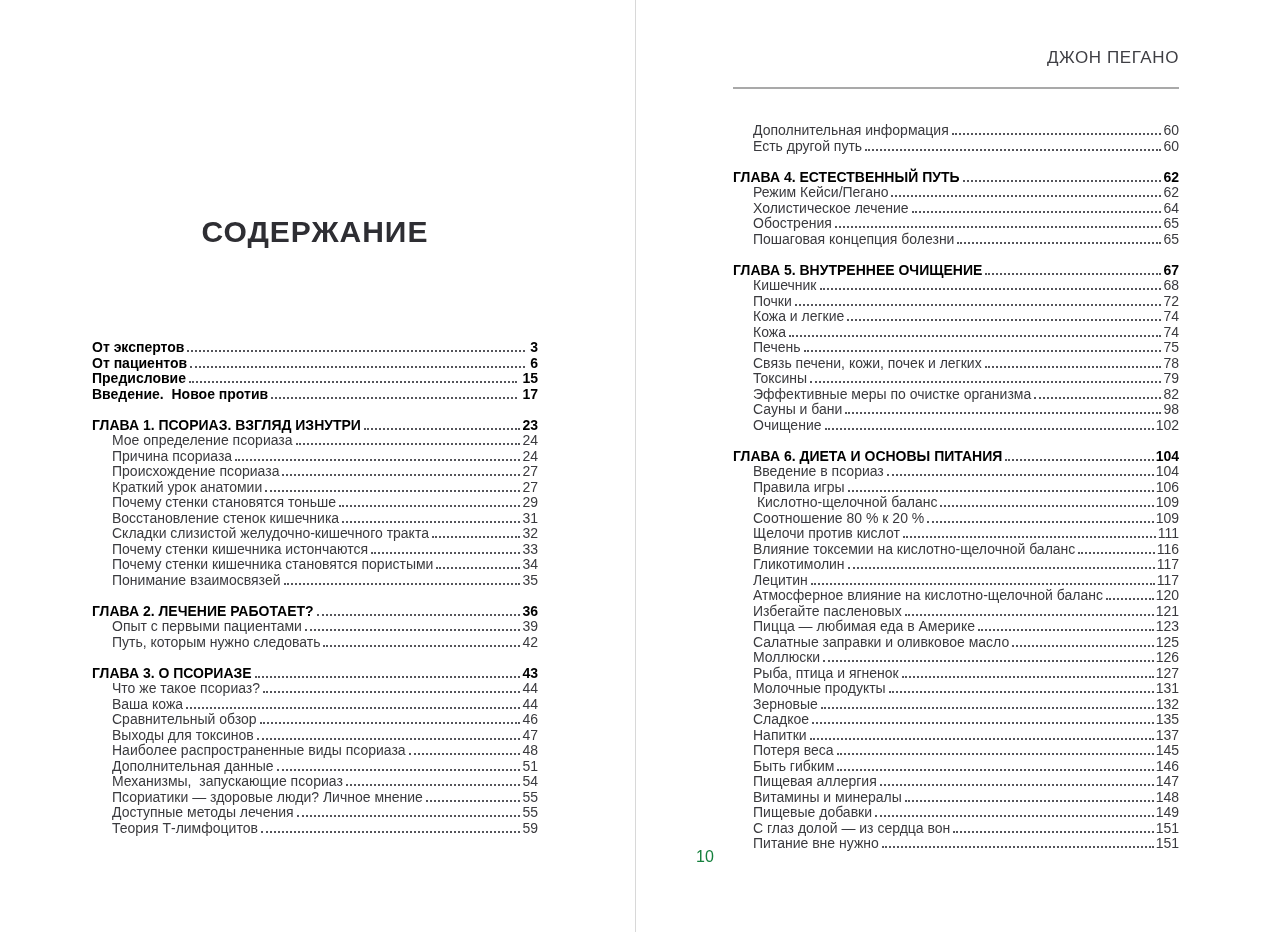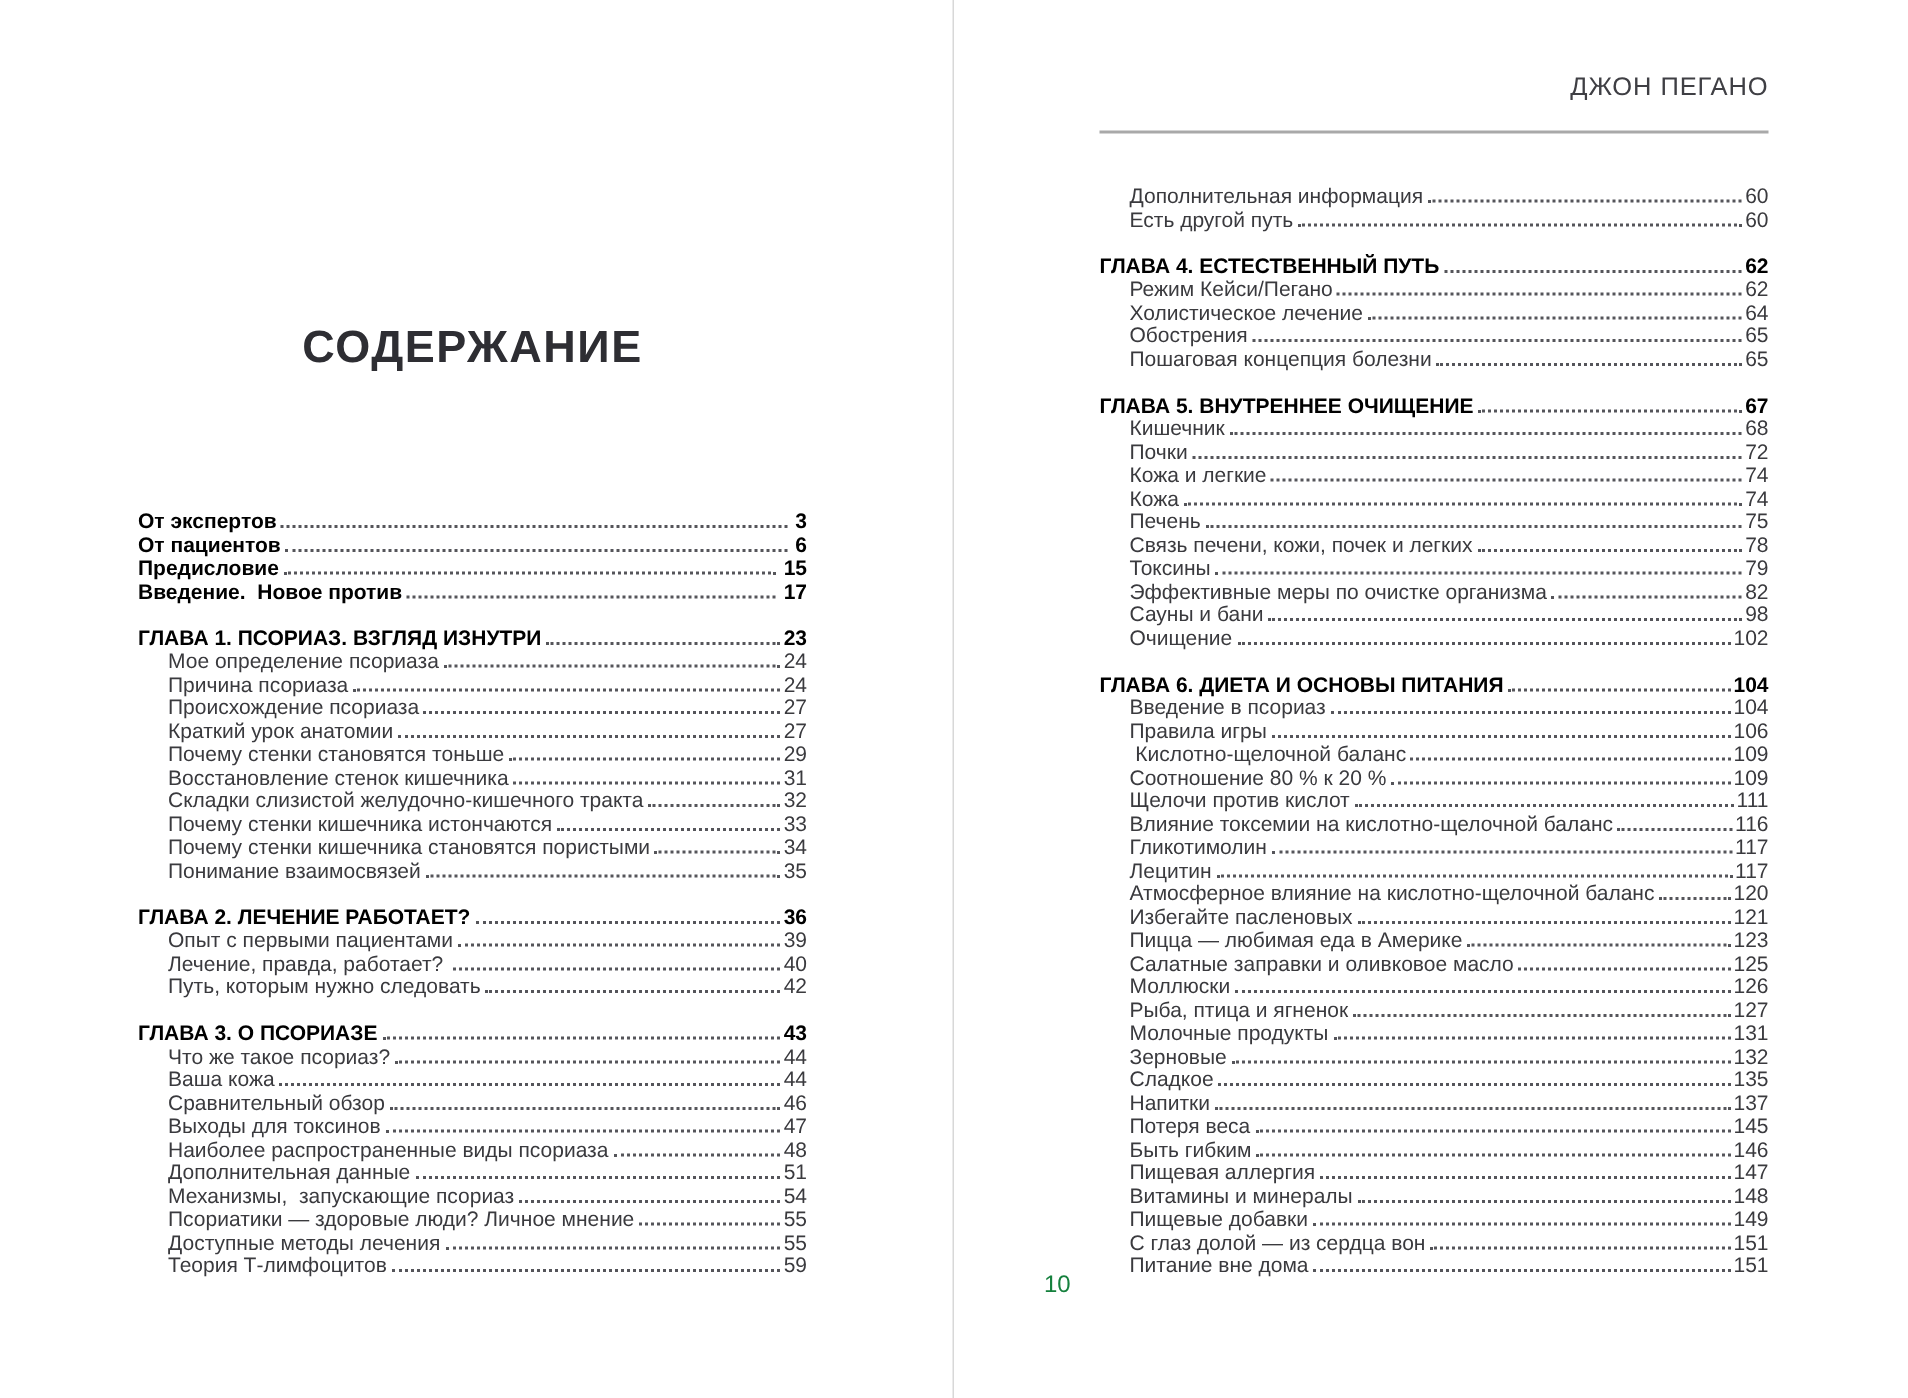--- a/index.html
+++ b/index.html
@@ -176,25 +176,20 @@
             <span class="lbl">ГЛАВА 2. ЛЕЧЕНИЕ РАБОТАЕТ?</span>
             <span class="dots"></span>
             <span class="pg">36</span>
           </div>
           <div class="row sub">
             <span class="lbl">Опыт с первыми пациентами</span>
             <span class="dots"></span>
             <span class="pg">39</span>
           </div>
           <div class="row sub">
-            <span class="lbl">Лечение, правда, работает? </span>
-            <span class="dots"></span>
-            <span class="pg">40</span>
-          </div>
-          <div class="row sub">
             <span class="lbl">Путь, которым нужно следовать</span>
             <span class="dots"></span>
             <span class="pg">42</span>
           </div>
         </div>
         <div class="group">
           <div class="row chapter">
             <span class="lbl">ГЛАВА 3. О ПСОРИАЗЕ</span>
             <span class="dots"></span>
             <span class="pg">43</span>
@@ -475,21 +470,21 @@
             <span class="lbl">Пищевые добавки</span>
             <span class="dots"></span>
             <span class="pg">149</span>
           </div>
           <div class="row sub">
             <span class="lbl">С глаз долой — из сердца вон</span>
             <span class="dots"></span>
             <span class="pg">151</span>
           </div>
           <div class="row sub">
-            <span class="lbl">Питание вне дома</span>
+            <span class="lbl">Питание вне нужно</span>
             <span class="dots"></span>
             <span class="pg">151</span>
           </div>
         </div>
       </div>
     <div class="folio">10</div>
   </div>
 
 </div>
 

